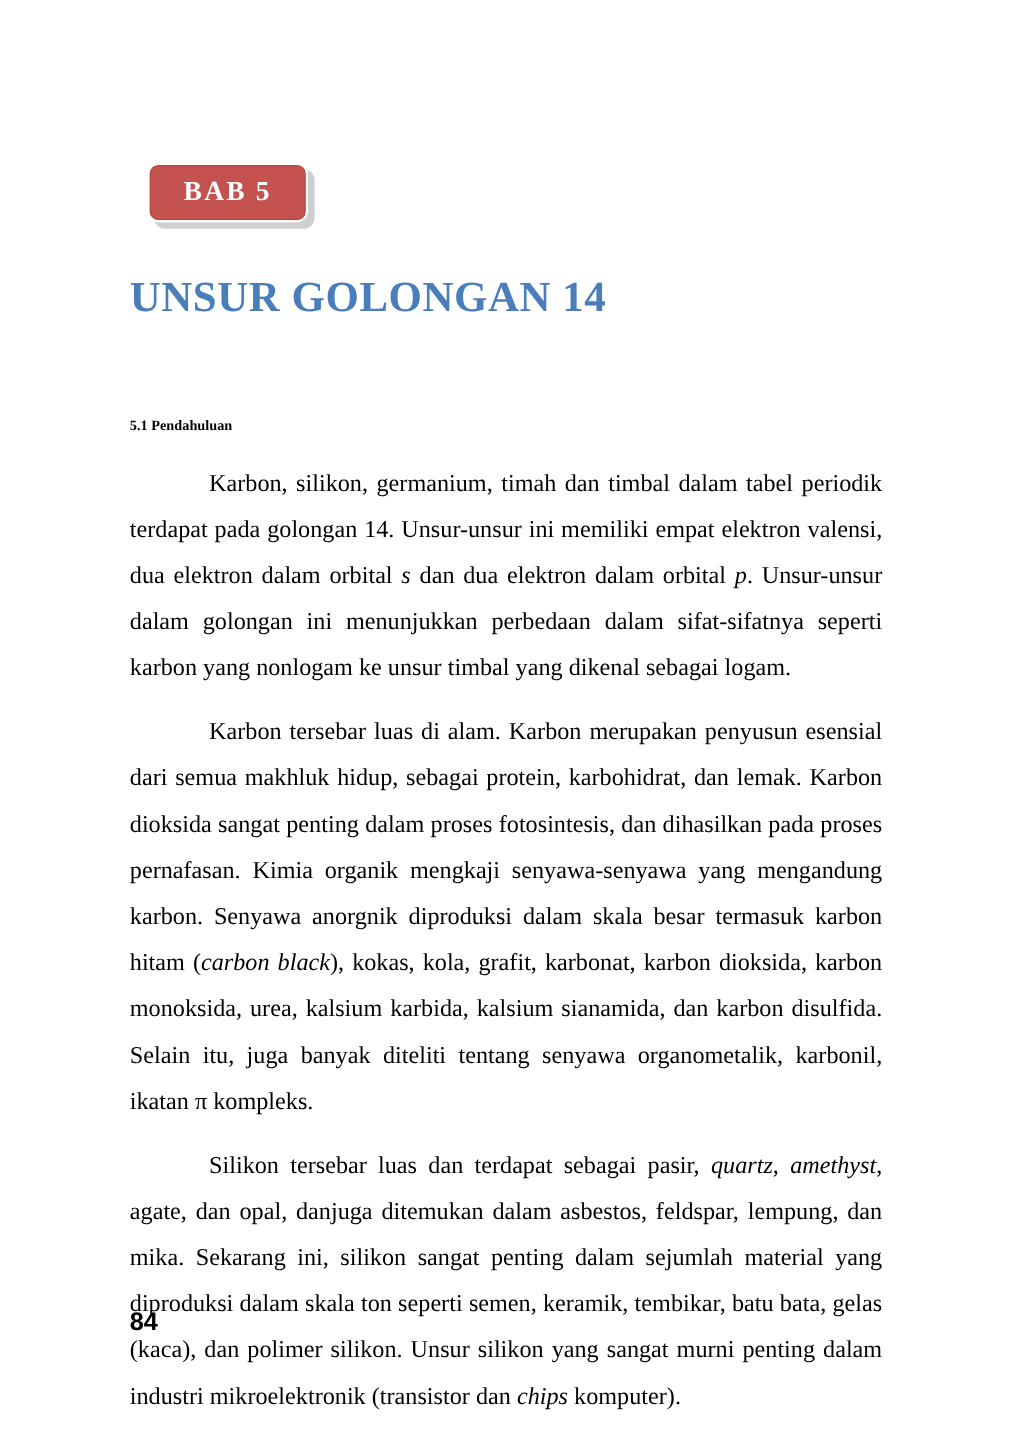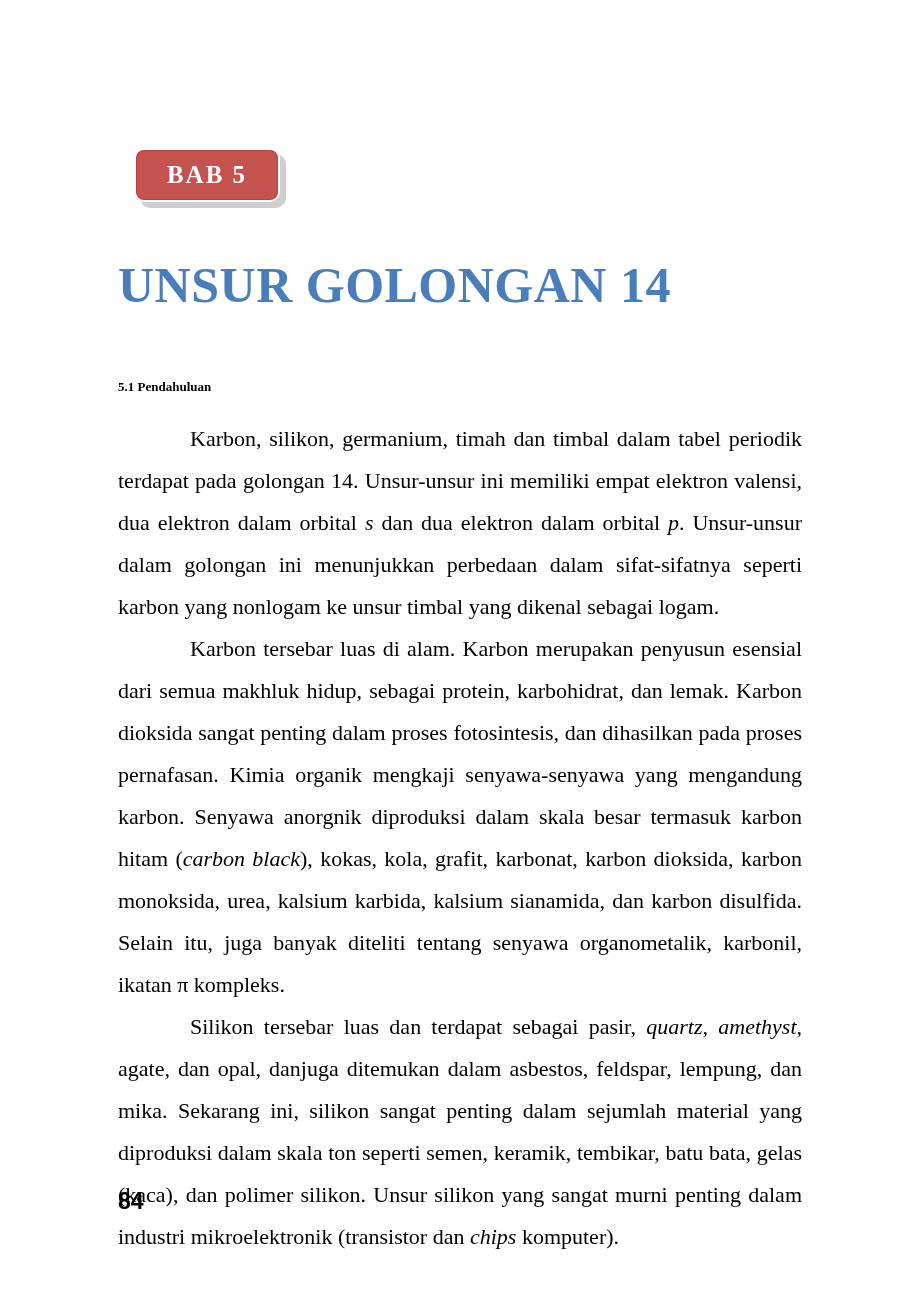--- a/index.html
+++ b/index.html
@@ -77,21 +77,21 @@
 
   
   .chapter-title {
     position: absolute;
     left: 0px;
     top: 222px;
     width: 700px;
     color: #4a7ebb;
     font-family: "Liberation Serif", serif;
     font-weight: bold;
-    font-size: 50px;
+    font-size: 39px;
     letter-spacing: 0.5px;
     white-space: nowrap;
   }
 
   
   .section-heading {
     position: absolute;
     left: 0px;
     top: 368px;
     font-family: "Liberation Serif", serif;
@@ -109,21 +109,21 @@
   p.para {
     margin: 0;
     text-align: justify;
     text-indent: 72px;
     font-family: Liberation Serif, serif;
     font-size: 22px;
     line-height: 42px;
     hyphens: none;
   }
   p.para + p.para {
-    margin-top: 0px;
+    margin-top: 16px;
   }
   .it { font-style: italic; }
 
   
   .footer {
     position: absolute;
     left: 118px;
     top: 1188px;
     width: 684px;
     height: 30px;

